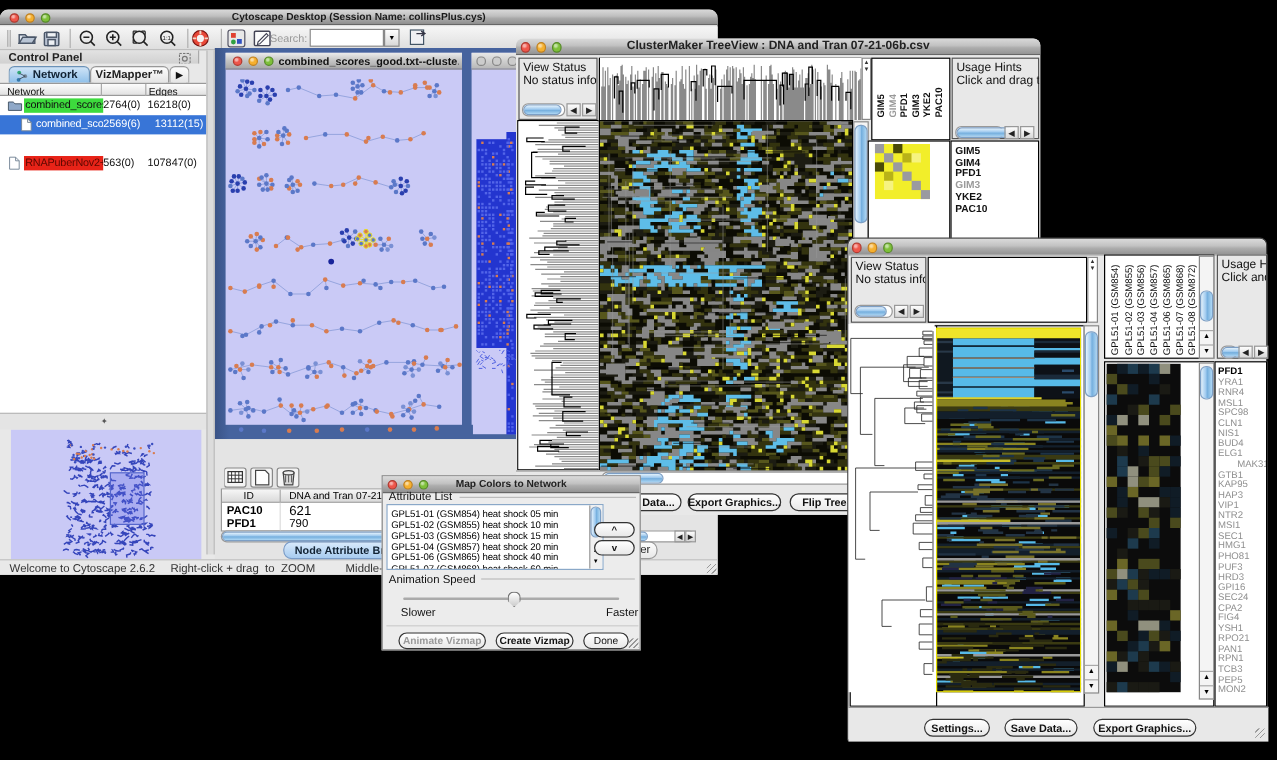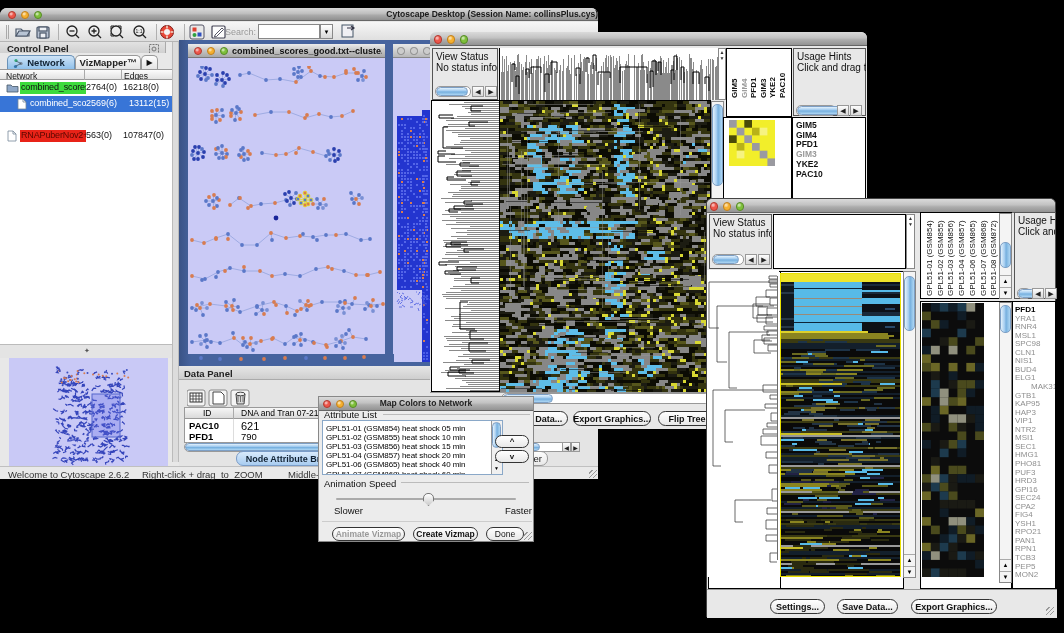--- a/index.html
+++ b/index.html
@@ -10,21 +10,21 @@
 .panel { position:absolute; background:#e8e8e8; border:1px solid #555; font-size:10px; color:#111; }
 .wpanel { position:absolute; background:#fff; border:1px solid #000; }
 .grip { position:absolute; width:8px; height:8px;
   background:repeating-linear-gradient(135deg, transparent 0 2px, #999 2px 3px); }
 </style></head><body>
 <div class="abs" style="left:0;top:8px;width:598px;height:471px;background:#e8e8e8;border-radius:7px 7px 0 0;">
     <div style="position:absolute;left:0;top:0;width:100%;height:13px;background:linear-gradient(180deg,#d9d9d9 0,#bfbfbf 45%,#aaaaaa 60%,#8f8f8f 100%);border-radius:7px 7px 0 0;border-bottom:1px solid #666"></div>
     <div style="position:absolute;left:7.8px;top:2.8px;width:8.4px;height:8.4px;border-radius:50%;background:radial-gradient(circle at 35% 30%, #fff8 0 15%, transparent 40%), #ee564a;border:1px solid #b03a30;box-sizing:border-box"></div>
     <div style="position:absolute;left:20.8px;top:2.8px;width:8.4px;height:8.4px;border-radius:50%;background:radial-gradient(circle at 35% 30%, #fff8 0 15%, transparent 40%), #f5b02f;border:1px solid #c08020;box-sizing:border-box"></div>
     <div style="position:absolute;left:33.8px;top:2.8px;width:8.4px;height:8.4px;border-radius:50%;background:radial-gradient(circle at 35% 30%, #fff8 0 15%, transparent 40%), #7ec03a;border:1px solid #568a28;box-sizing:border-box"></div>
-    <div style="position:absolute;top:1px;width:100%;text-align:right;font-size:8.5px;font-weight:bold;color:#1a1a1a">Cytoscape Desktop (Session Name: collinsPlus.cys)</div>
+    <div style="position:absolute;top:1px;width:100%;text-align:center;font-size:8.5px;font-weight:bold;color:#1a1a1a">Cytoscape Desktop (Session Name: collinsPlus.cys)</div>
     <div style="position:absolute;left:0;top:14px;width:100%;height:20px;background:linear-gradient(180deg,#f6f6f6,#dedede);border-bottom:1px solid #b5b5b5">
       <div style="position:absolute;left:6px;top:3px;width:3px;height:14px;border-left:1px solid #aaa;border-right:1px solid #aaa"></div>
       <div style="position:absolute;left:58px;top:2px;width:1px;height:16px;background:#b0b0b0"></div>
       <div style="position:absolute;left:156px;top:2px;width:1px;height:16px;background:#b0b0b0"></div>
       <div style="position:absolute;left:184px;top:2px;width:1px;height:16px;background:#b0b0b0"></div>
       <svg style="position:absolute;left:14px;top:2px" width="340" height="17">
 <g stroke="#4a5668" fill="#c8d0dc" stroke-width="1.2">
 <path d="M2,12 L2,5 h5 l2,2 h6 v5 z" fill="#dfe6ee"></path>
           <path d="M2,12 l3,-5 h11 l-3,5 z" fill="#b8c4d4"></path>
 <g transform="translate(22,0)">
@@ -884,23 +884,20 @@
       <circle cx="308" cy="196" r="1.9" fill="#d87c50" stroke="#e8e020" stroke-width="0.8"></circle>
       <circle cx="305" cy="197" r="1.9" fill="#d87c50" stroke="#e8e020" stroke-width="0.8"></circle>
       <circle cx="301" cy="195" r="1.9" fill="#5b78c8" stroke="#e8e020" stroke-width="0.8"></circle>
       <circle cx="298" cy="191" r="1.9" fill="#5b78c8" stroke="#e8e020" stroke-width="0.8"></circle>
       <circle cx="300" cy="188" r="1.9" fill="#d87c50" stroke="#e8e020" stroke-width="0.8"></circle>
       <circle cx="305" cy="185" r="1.9" fill="#d87c50" stroke="#e8e020" stroke-width="0.8"></circle>
       <circle cx="308" cy="188" r="1.9" fill="#5b78c8" stroke="#e8e020" stroke-width="0.8"></circle>
       <circle cx="276" cy="210" r="2.4" fill="#18249a"></circle>
     </svg>
     <div style="position:absolute;left:179px;top:358px;width:419px;height:100px;background:#e4e4e4">
-      <div style="position:absolute;left:0;top:0;width:100%;height:14px;background:linear-gradient(180deg,#e6e6e6,#cecece);border-bottom:1px solid #aaa">
-        <span style="position:absolute;left:5px;top:2px;font-size:9.5px;font-weight:bold;color:#222">Data Panel</span>
-      </div>
       <svg style="position:absolute;left:8px;top:22px" width="72" height="20">
 <g>
           <rect x="0" y="2" width="18" height="16" rx="2" fill="#f4f4f4" stroke="#888"></rect>
           <rect x="3" y="5" width="12" height="9" fill="#fff" stroke="#333"></rect>
           <path d="M3,8 h12 M3,11 h12 M6,5 v9 M9,5 v9 M12,5 v9" stroke="#333" stroke-width="0.8"></path>
         </g>
 <g transform="translate(22,0)">
           <rect x="0" y="2" width="18" height="16" rx="2" fill="#f4f4f4" stroke="#888"></rect>
           <path d="M4,4 h8 l3,3 v9 h-11 z" fill="#fff" stroke="#444"></path>
         </g>
@@ -936,20 +933,21 @@
     </div>
     <div style="position:absolute;left:358px;top:443px;width:190px;height:15px;background:linear-gradient(180deg,#fdfdfd,#e8e8e8);border:1px solid #999;border-radius:7px;font-size:9.5px;color:#222;text-align:right;padding-right:5px;line-height:14px">Edge Attribute Browser</div>
     <div style="position:absolute;left:236px;top:443px;width:120px;height:15px;background:linear-gradient(180deg,#d8eafc,#a8ccf0);border:1px solid #7a9cc8;border-radius:7px;font-size:9px;font-weight:bold;color:#123;text-align:center;line-height:14px">Node Attribute Browser</div>
     <div style="position:absolute;left:172px;top:34px;width:7px;height:420px;background:#dcdcdc;border-left:1px solid #bbb;border-right:1px solid #bbb"></div>
   </div>
 <div class="abs" style="left:430px;top:32px;width:437px;height:397px;background:#e8e8e8;border-radius:6px 6px 0 0;">
     <div style="position:absolute;left:0;top:0;width:100%;height:14px;background:linear-gradient(180deg,#dadada 0,#c2c2c2 45%,#adadad 60%,#939393 100%);border-radius:6px 6px 0 0;border-bottom:1px solid #666"></div>
     <div style="position:absolute;left:3.8px;top:3.3px;width:8.4px;height:8.4px;border-radius:50%;background:radial-gradient(circle at 35% 30%, #fff8 0 15%, transparent 40%), #ee564a;border:1px solid #b03a30;box-sizing:border-box"></div>
     <div style="position:absolute;left:16.8px;top:3.3px;width:8.4px;height:8.4px;border-radius:50%;background:radial-gradient(circle at 35% 30%, #fff8 0 15%, transparent 40%), #f5b02f;border:1px solid #c08020;box-sizing:border-box"></div>
     <div style="position:absolute;left:29.8px;top:3.3px;width:8.4px;height:8.4px;border-radius:50%;background:radial-gradient(circle at 35% 30%, #fff8 0 15%, transparent 40%), #7ec03a;border:1px solid #568a28;box-sizing:border-box"></div>
+    <div class="titletext">ClusterMaker TreeView : DNA and Tran 07-21-06b.csv</div>
     <div class="panel" style="left:2px;top:16px;width:66px;height:52px">
       <div style="position:absolute;left:3px;top:2px">View Status</div>
       <div style="position:absolute;left:3px;top:13px;white-space:nowrap;overflow:hidden;width:62px">No status info for this vi</div>
     </div>
     <div style="position:absolute;left:5px;top:54px;width:62px;height:11px">
 <div style="position:absolute;left:0;top:0;width:36px;height:11px;background:#fff;border:1px solid #999;border-radius:5px"></div>
 <div class="aqua" style="position:absolute;left:1px;top:1px;width:32px;height:9px;border-radius:5px"></div>
 <div class="sbtn" style="left:37px;top:0;width:12px;height:11px">
         <span style="font-size:7px">◀</span>
       </div>

